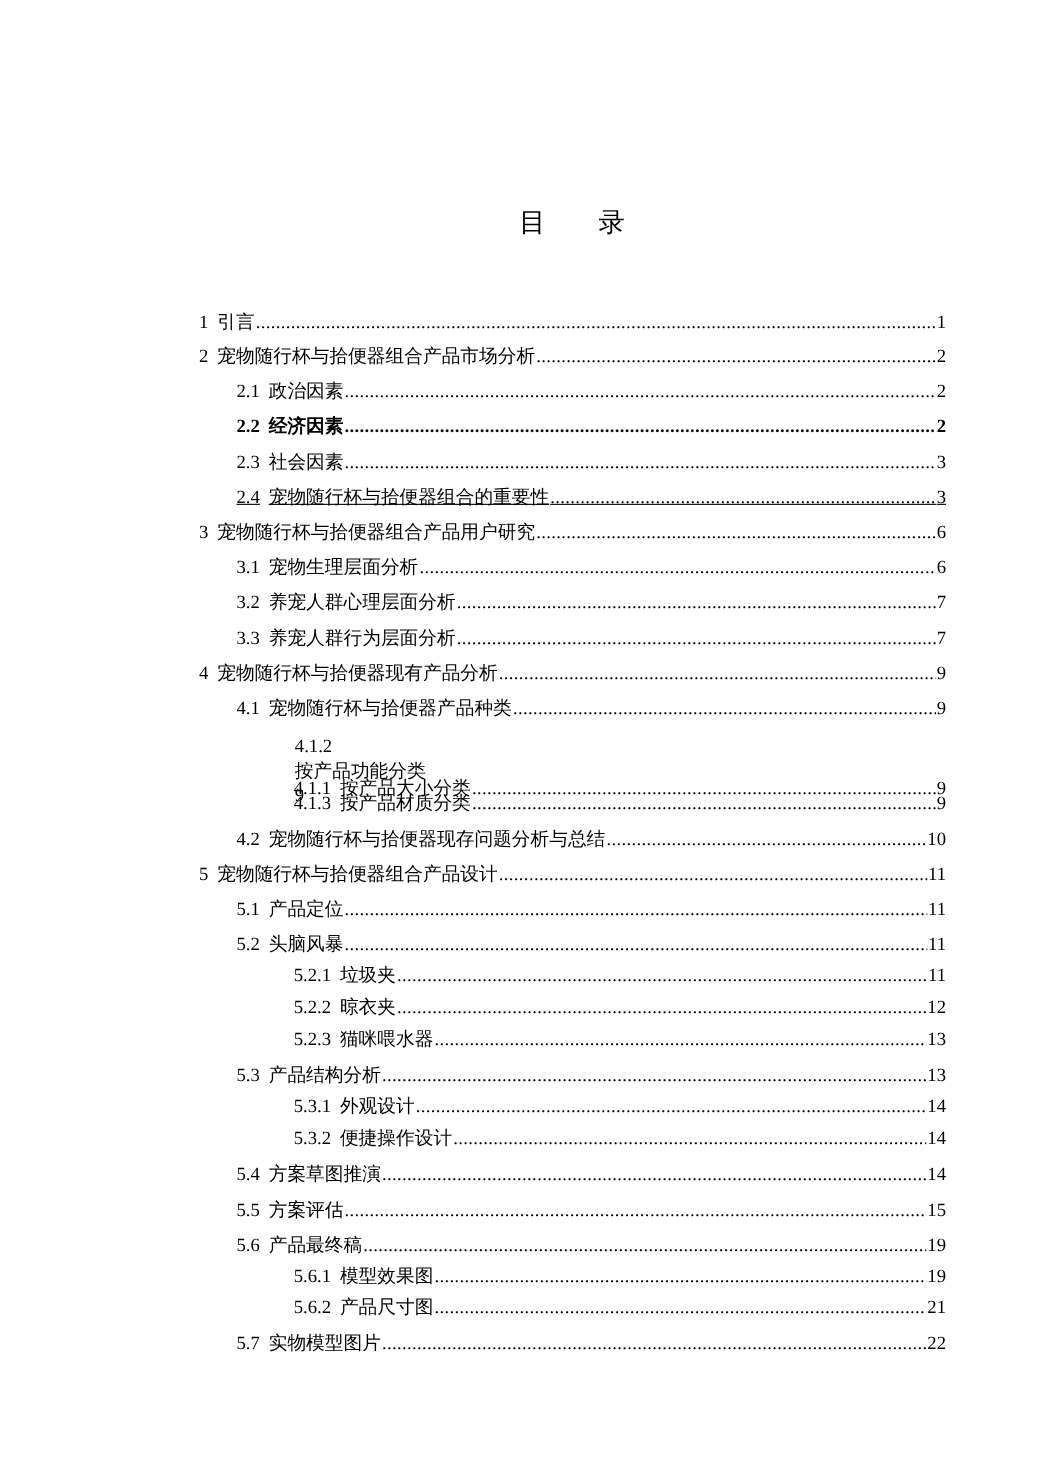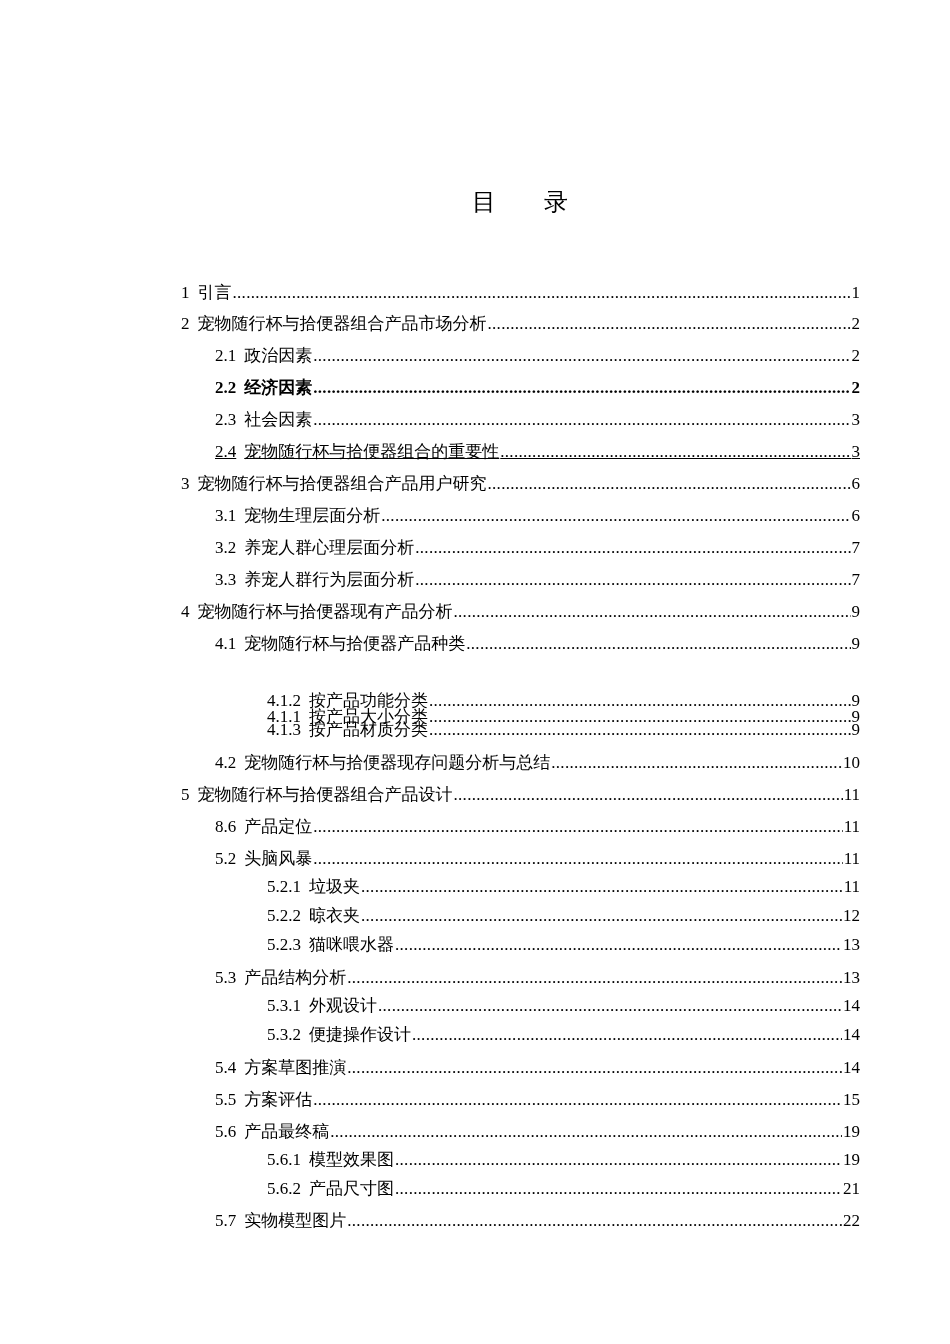--- a/index.html
+++ b/index.html
@@ -98,21 +98,21 @@
       <span class="label">宠物随行杯与拾便器产品种类</span>
       <span class="dots"></span>
       <span class="page">9</span>
     </div>
     <div class="row l3" style="top: 661px; margin-top: 45px;">
       <span class="num">4.1.1</span>
       <span class="label">按产品大小分类</span>
       <span class="dots"></span>
       <span class="page">9</span>
     </div>
-    <div class="row l3" style="top: 690px;">
+    <div class="row l3" style="top: 668px; flex-direction: column;">
       <span class="num">4.1.2</span>
       <span class="label">按产品功能分类</span>
       <span class="dots"></span>
       <span class="page">9</span>
     </div>
     <div class="row l3" style="top: 719px;">
       <span class="num">4.1.3</span>
       <span class="label">按产品材质分类</span>
       <span class="dots"></span>
       <span class="page">9</span>
@@ -123,21 +123,21 @@
       <span class="dots"></span>
       <span class="page">10</span>
     </div>
     <div class="row l1" style="top: 784px;">
       <span class="num">5</span>
       <span class="label">宠物随行杯与拾便器组合产品设计</span>
       <span class="dots"></span>
       <span class="page">11</span>
     </div>
     <div class="row l2" style="top: 816px;">
-      <span class="num">8.6</span>
+      <span class="num">5.1</span>
       <span class="label">产品定位</span>
       <span class="dots"></span>
       <span class="page">11</span>
     </div>
     <div class="row l2" style="top: 848px;">
       <span class="num">5.2</span>
       <span class="label">头脑风暴</span>
       <span class="dots"></span>
       <span class="page">11</span>
     </div>

